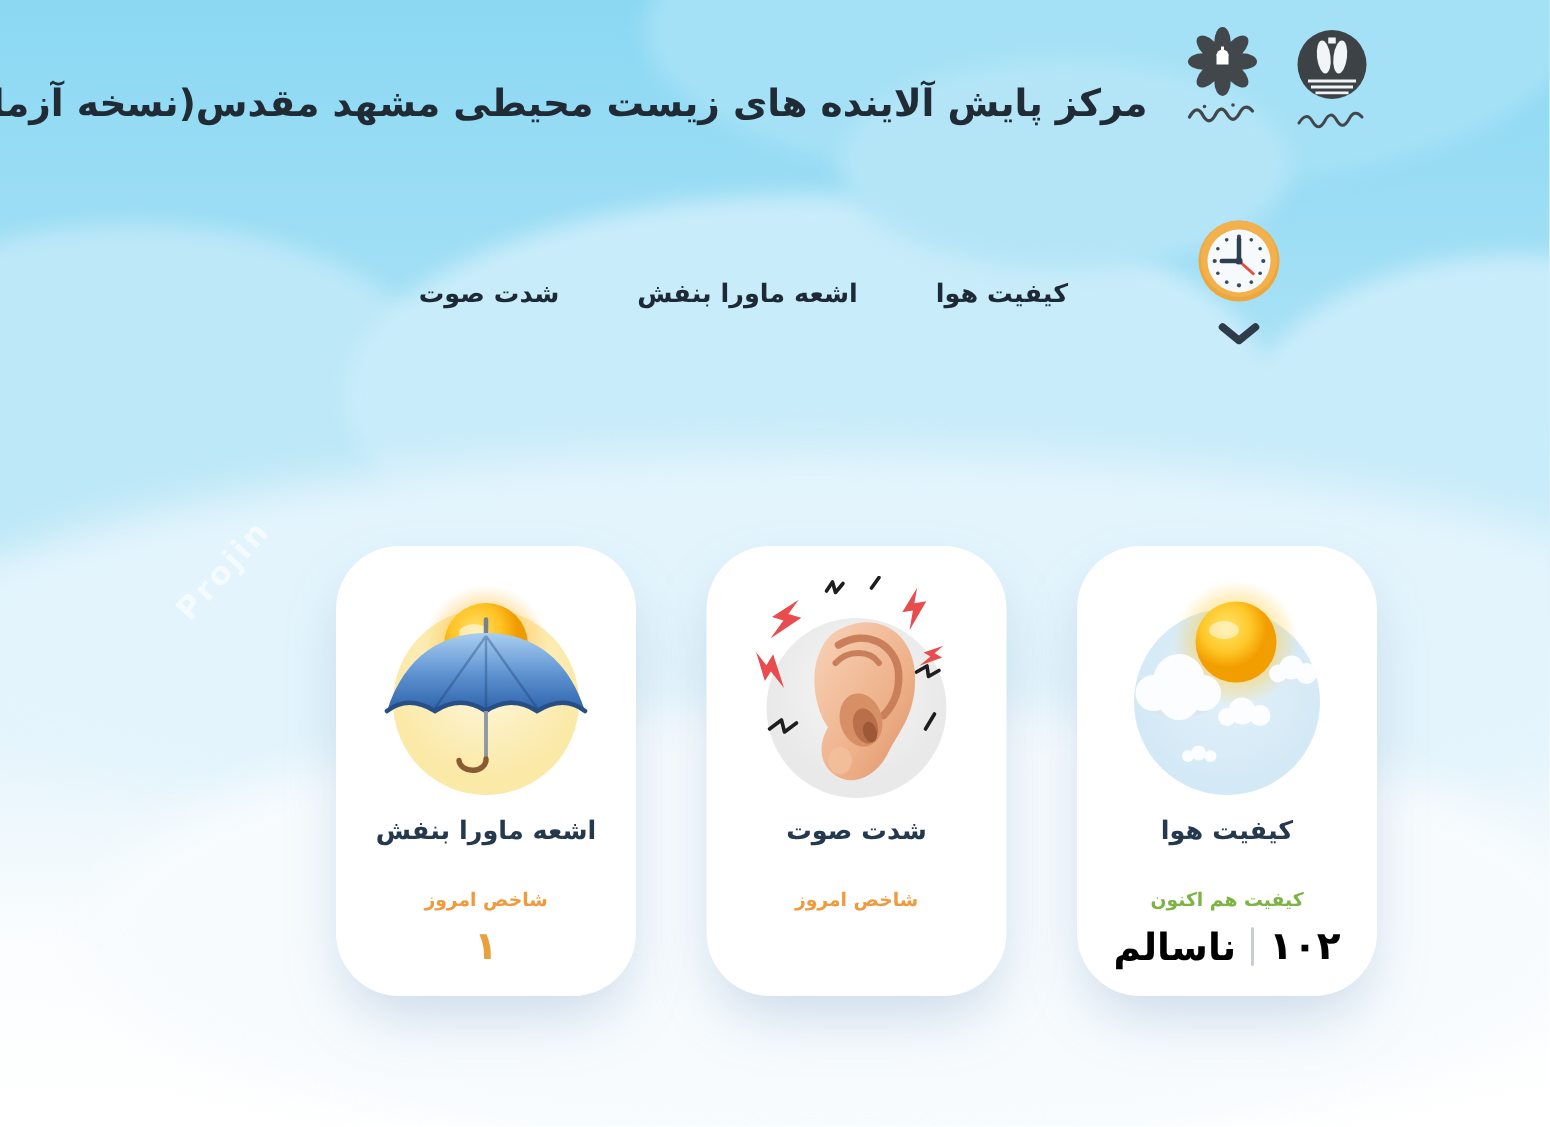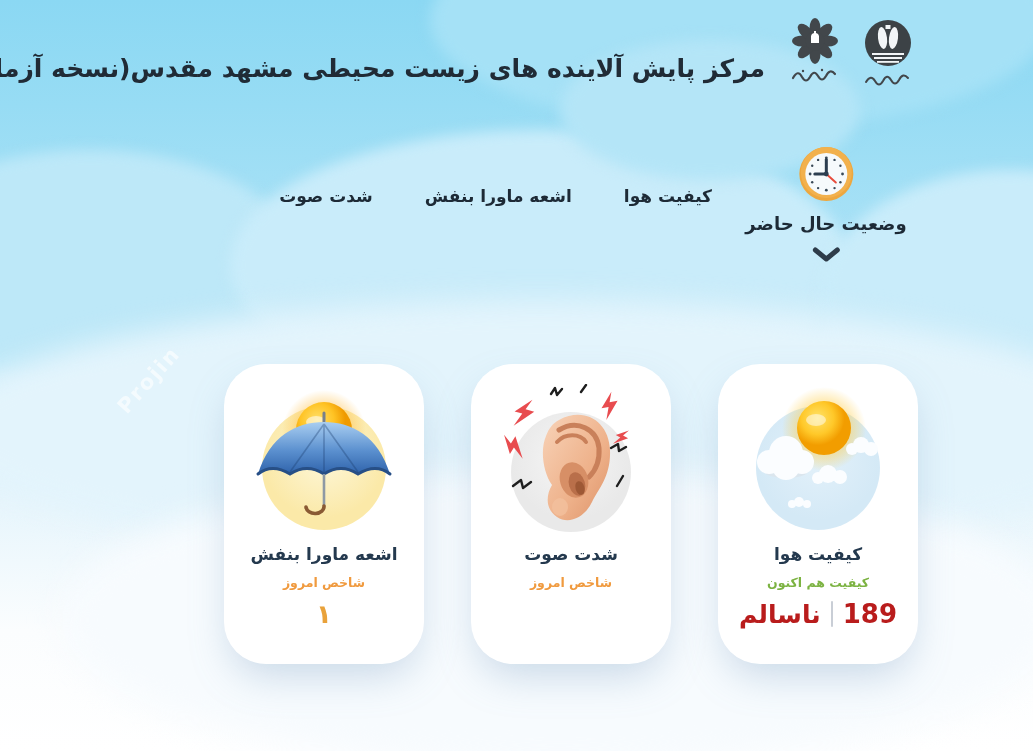--- a/index.html
+++ b/index.html
@@ -57,27 +57,27 @@
     position:absolute; left:224px; top:364px; width:694px;
     display:flex; gap:47px; direction:rtl;
   }
   .card {
     width:200px; height:300px; background:#ffffff; border-radius:42px;
     box-shadow:0 18px 40px -8px rgba(110,150,185,0.35);
     display:flex; flex-direction:column; align-items:center; cursor:pointer;
   }
   .card-img { margin-top:20px; width:156px; height:156px; }
   .card-title { margin-top:4px; font-size:17px; font-weight:800; color:#24394e; }
-  .card-sub   { margin-top:11px; font-size:12.5px; font-weight:700; }
+  .card-sub   { margin-top:28px; font-size:12.5px; font-weight:700; }
   .sub-orange { color:#f09a3e; }
   .sub-green  { color:#7cb342; }
   .value-row  { margin-top:9px; display:flex; align-items:center; gap:10px; direction:rtl; }
   .value-num   { font-size:26px; font-weight:800; }
   .value-status{ font-size:25px; font-weight:800; }
-  .val-orange { color:#b91c1c; }
+  .val-orange { color:#000000; }
   .val-amber  { color:#e9a23b; }
   .vr-divider { width:2px; height:26px; background:#c9ced6; border-radius:2px; }
 </style>
 </head>
 <body>
 
 <div class="cloud c1"></div>
 <div class="cloud c2"></div>
 <div class="cloud c3"></div>
 <div class="cloud c4"></div>
@@ -155,21 +155,20 @@
           <circle cx="11.8" cy="28" r="1.4"></circle>
         <circle cx="13.9" cy="19.8" r="1.2"></circle>
           <circle cx="19.8" cy="13.9" r="1.2"></circle>
       </g>
       <line x1="28" y1="28" x2="28" y2="13.5" stroke="#2c3e50" stroke-width="3" stroke-linecap="round"></line>
       <line x1="28" y1="28" x2="16.5" y2="28" stroke="#2c3e50" stroke-width="3" stroke-linecap="round"></line>
       <line x1="28" y1="28" x2="37.5" y2="36.5" stroke="#e74c3c" stroke-width="2" stroke-linecap="round"></line>
       <circle cx="28" cy="28" r="2.4" fill="#2c3e50"></circle>
     </svg>
   </span>
-  <span class="label">وضعیت حال حاضر</span>
   <span class="chev">
     <svg width="28" height="16" viewBox="0 0 28 16">
       <polyline points="3,3 14,12 25,3" fill="none" stroke="#2e3c4a" stroke-width="5" stroke-linecap="round" stroke-linejoin="round"></polyline>
     </svg>
   </span>
 </div>
 
 <main class="cards">
 
   <section class="card">
@@ -209,21 +208,21 @@
             <circle cx="78" cy="94" r="6"></circle>
           <circle cx="59" cy="118" r="5"></circle>
             <circle cx="67" cy="120" r="4"></circle>
             <circle cx="52" cy="120" r="4"></circle>
         </g>
       </svg>
     </span>
     <h2 class="card-title">کیفیت هوا</h2>
     <div class="card-sub sub-green">کیفیت هم اکنون</div>
     <div class="value-row">
-      <span class="value-num val-orange">189</span>
+      <span class="value-num val-orange">۱۰۲</span>
       <span class="vr-divider"></span>
       <span class="value-status val-orange">ناسالم</span>
     </div>
   </section>
 
   <section class="card">
     <span class="card-img">
       <svg width="156" height="156" viewBox="0 0 156 156">
         <defs>
           <radialGradient id="earbg" cx="50%" cy="40%">

